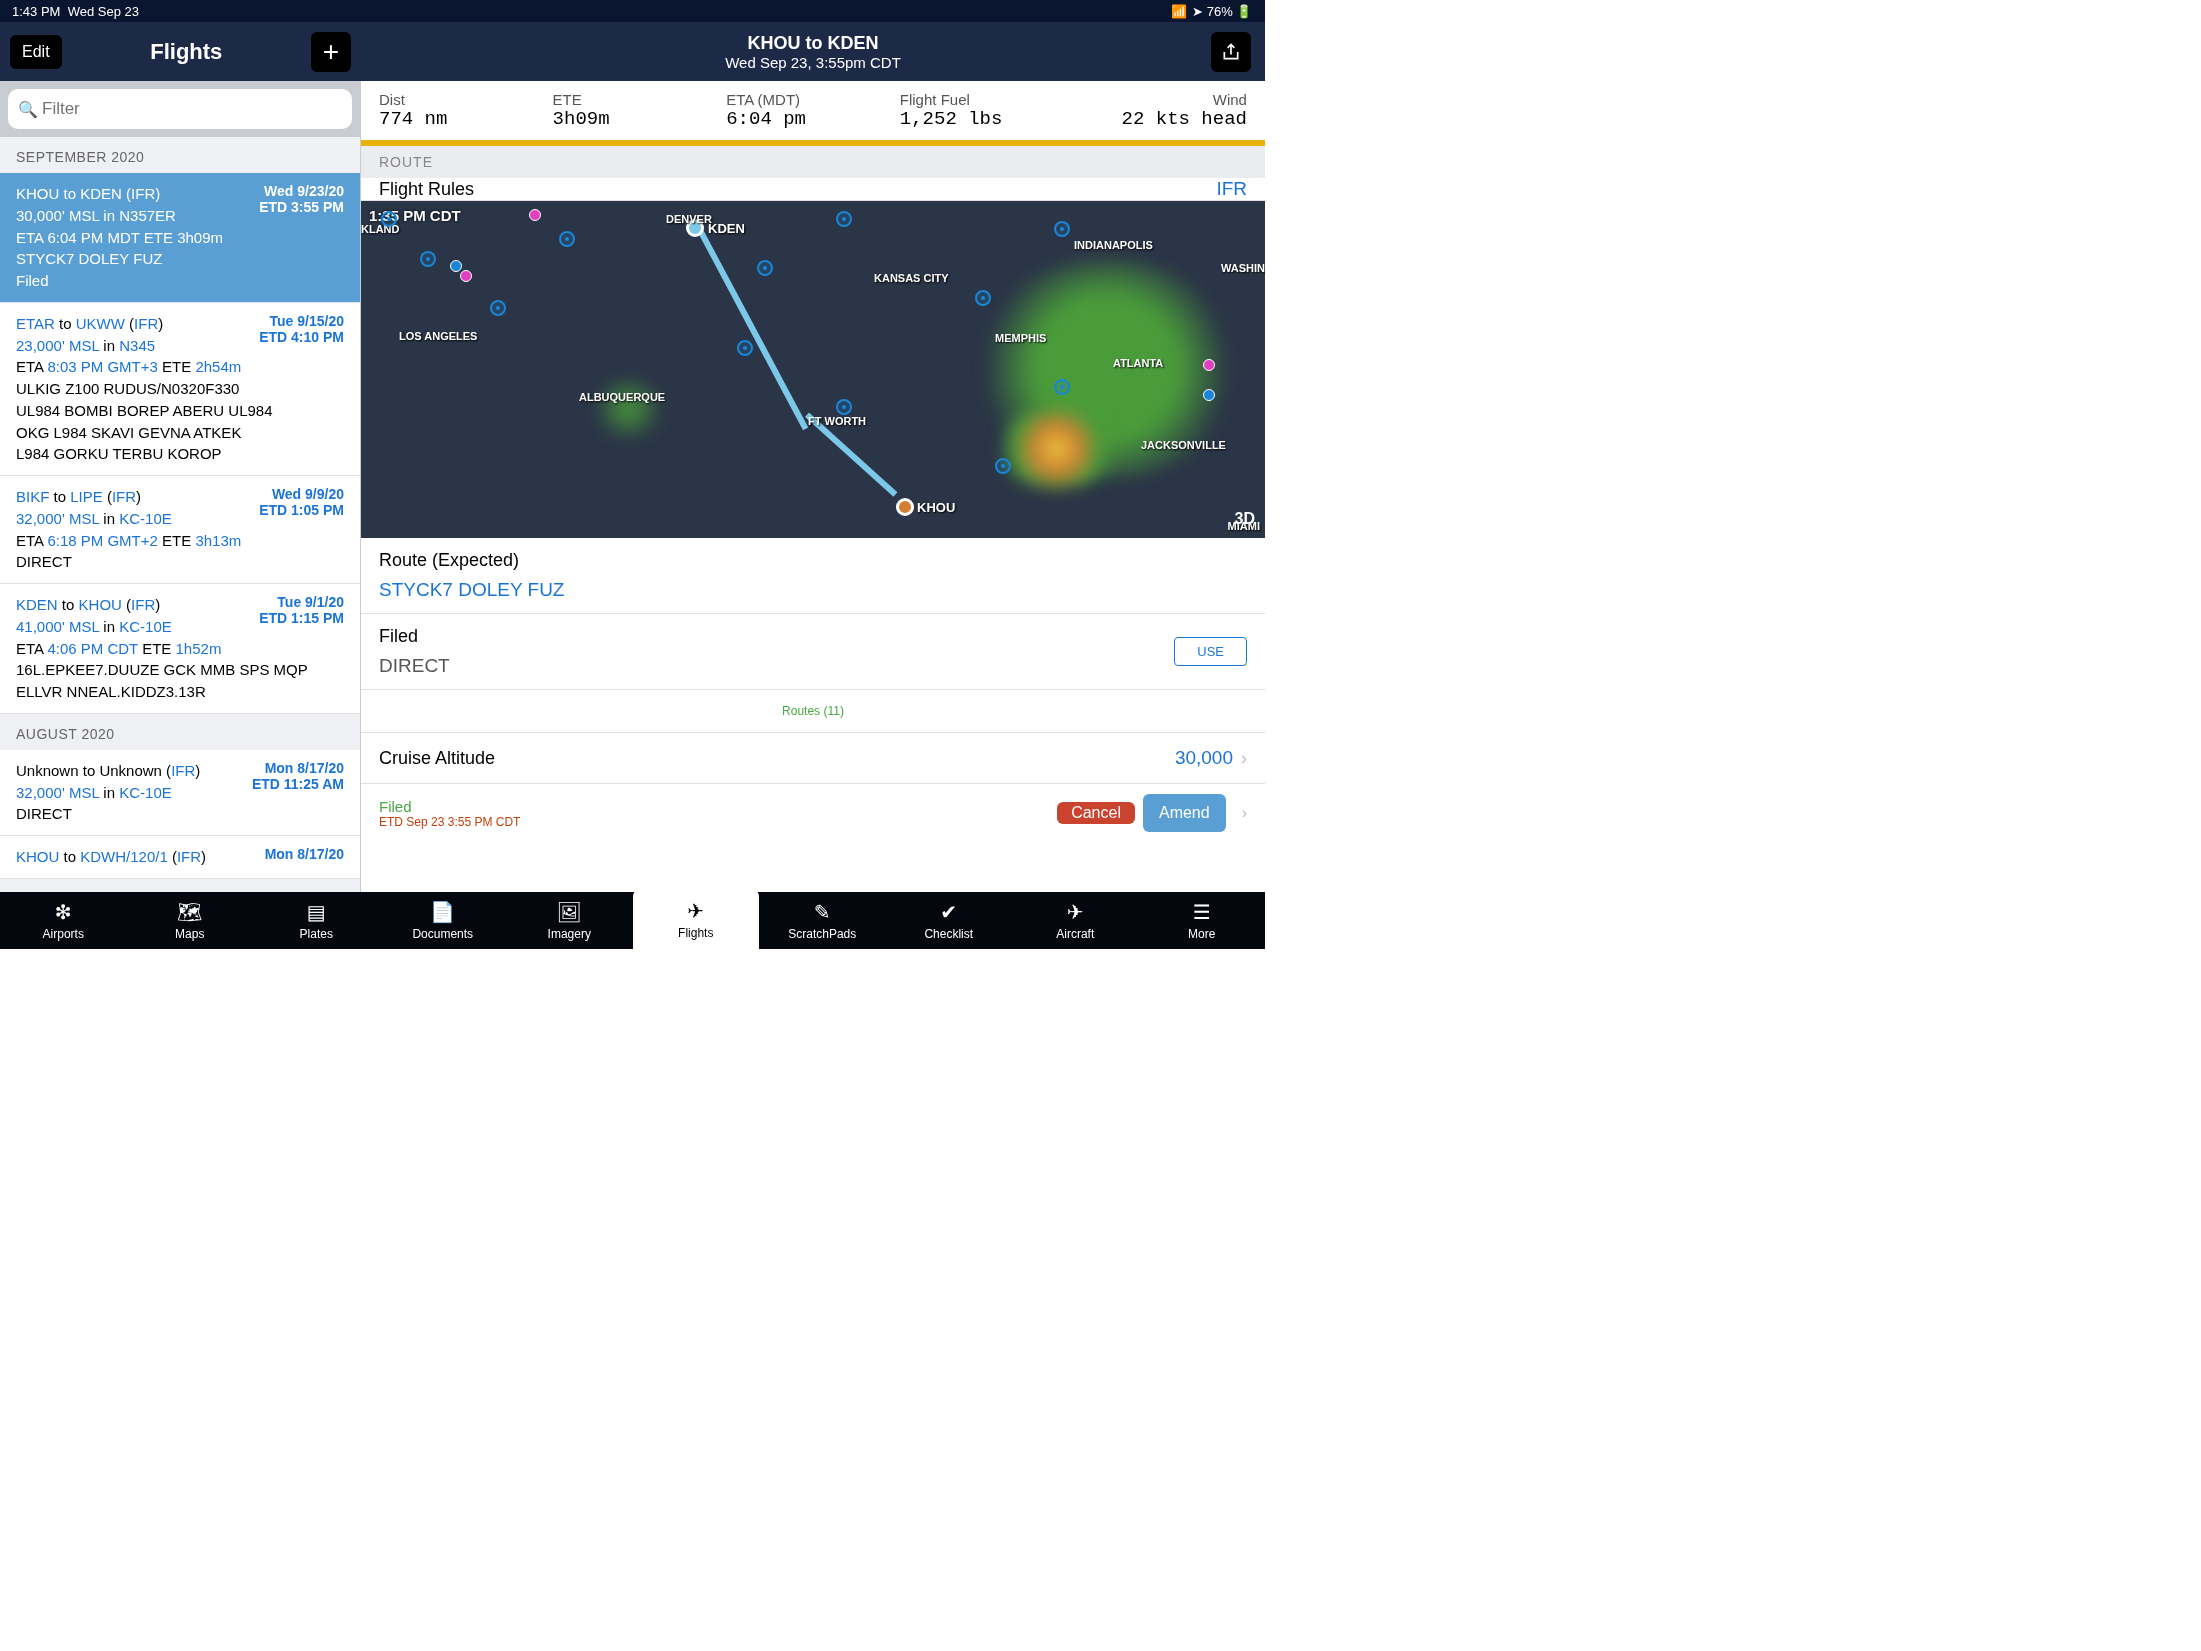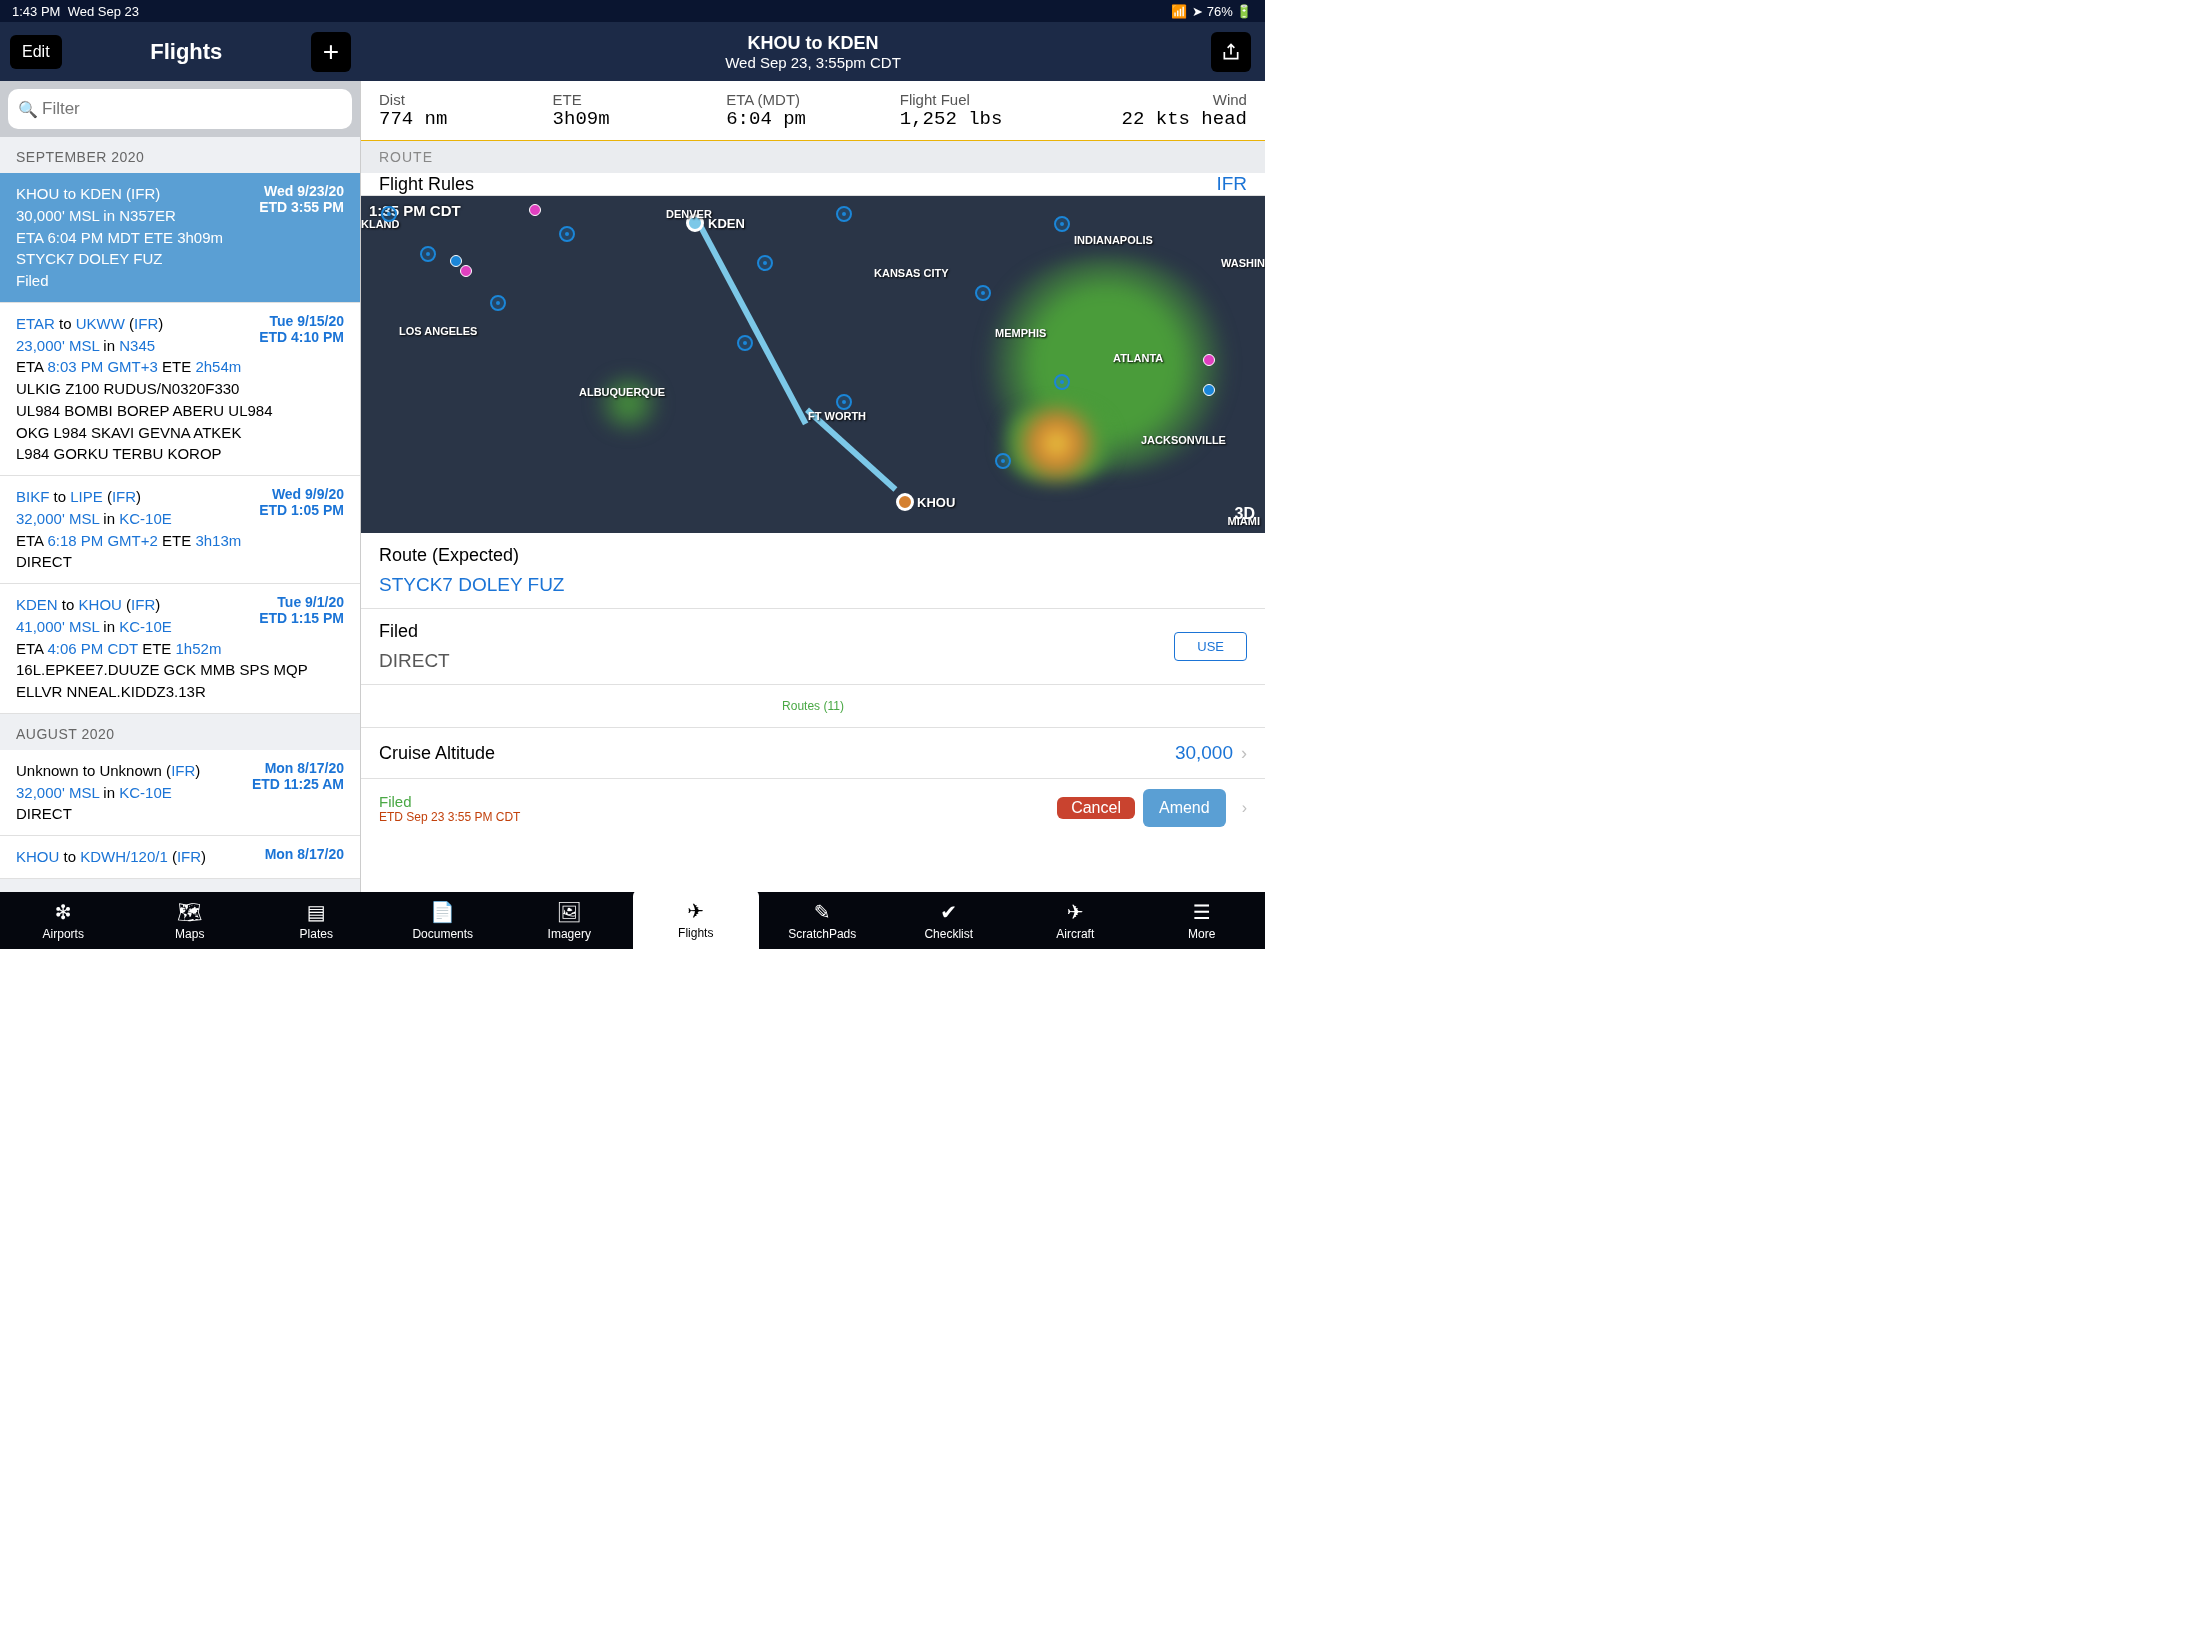--- a/index.html
+++ b/index.html
@@ -33,21 +33,21 @@
 .flight-item.selected .blue-txt { color: #fff; }
 .blue-txt { color: #1b74d6; }
 .black-txt { color: #000; }
 .flight-line { line-height: 1.45; }
 .flight-date { position: absolute; right: 16px; top: 10px; text-align: right; font-size: 14px; font-weight: 600; }
 .flight-date div:first-child { color: #1b74d6; }
 .flight-date div:last-child { color: #1b74d6; }
 .flight-item.selected .flight-date div { color: #fff; }
 
 .detail { flex: 1; overflow-y: auto; background: #fff; }
-.stats-bar { display: flex; padding: 10px 18px; border-bottom: 1px solid #eab308; }
+.stats-bar { display: flex; padding: 10px 18px; border-bottom: 6px solid #eab308; }
 .stat { flex: 1; }
 .stat-label { font-size: 15px; color: #555; }
 .stat-value { font-size: 19px; font-weight: 500; font-family: Liberation Mono, monospace; }
 .route-header { padding: 8px 18px; background: #eaecef; color: #888; font-size: 14px; letter-spacing: 1px; }
 .detail-row { display: flex; justify-content: space-between; align-items: center; padding: 0 18px; border-bottom: 1px solid #e0e0e0; font-size: 18px; }
 .detail-label { font-weight: 500; }
 .detail-value { color: #1b74d6; font-size: 19px; }
 .map { height: 337px; background: #2a3547; position: relative; overflow: hidden; }
 .map-time { position: absolute; top: 6px; left: 8px; color: #fff; font-weight: 700; font-size: 15px; text-shadow: 0 0 3px #000; }
 .map-3d { position: absolute; bottom: 10px; right: 10px; color: #fff; font-weight: bold; font-size: 16px; }

